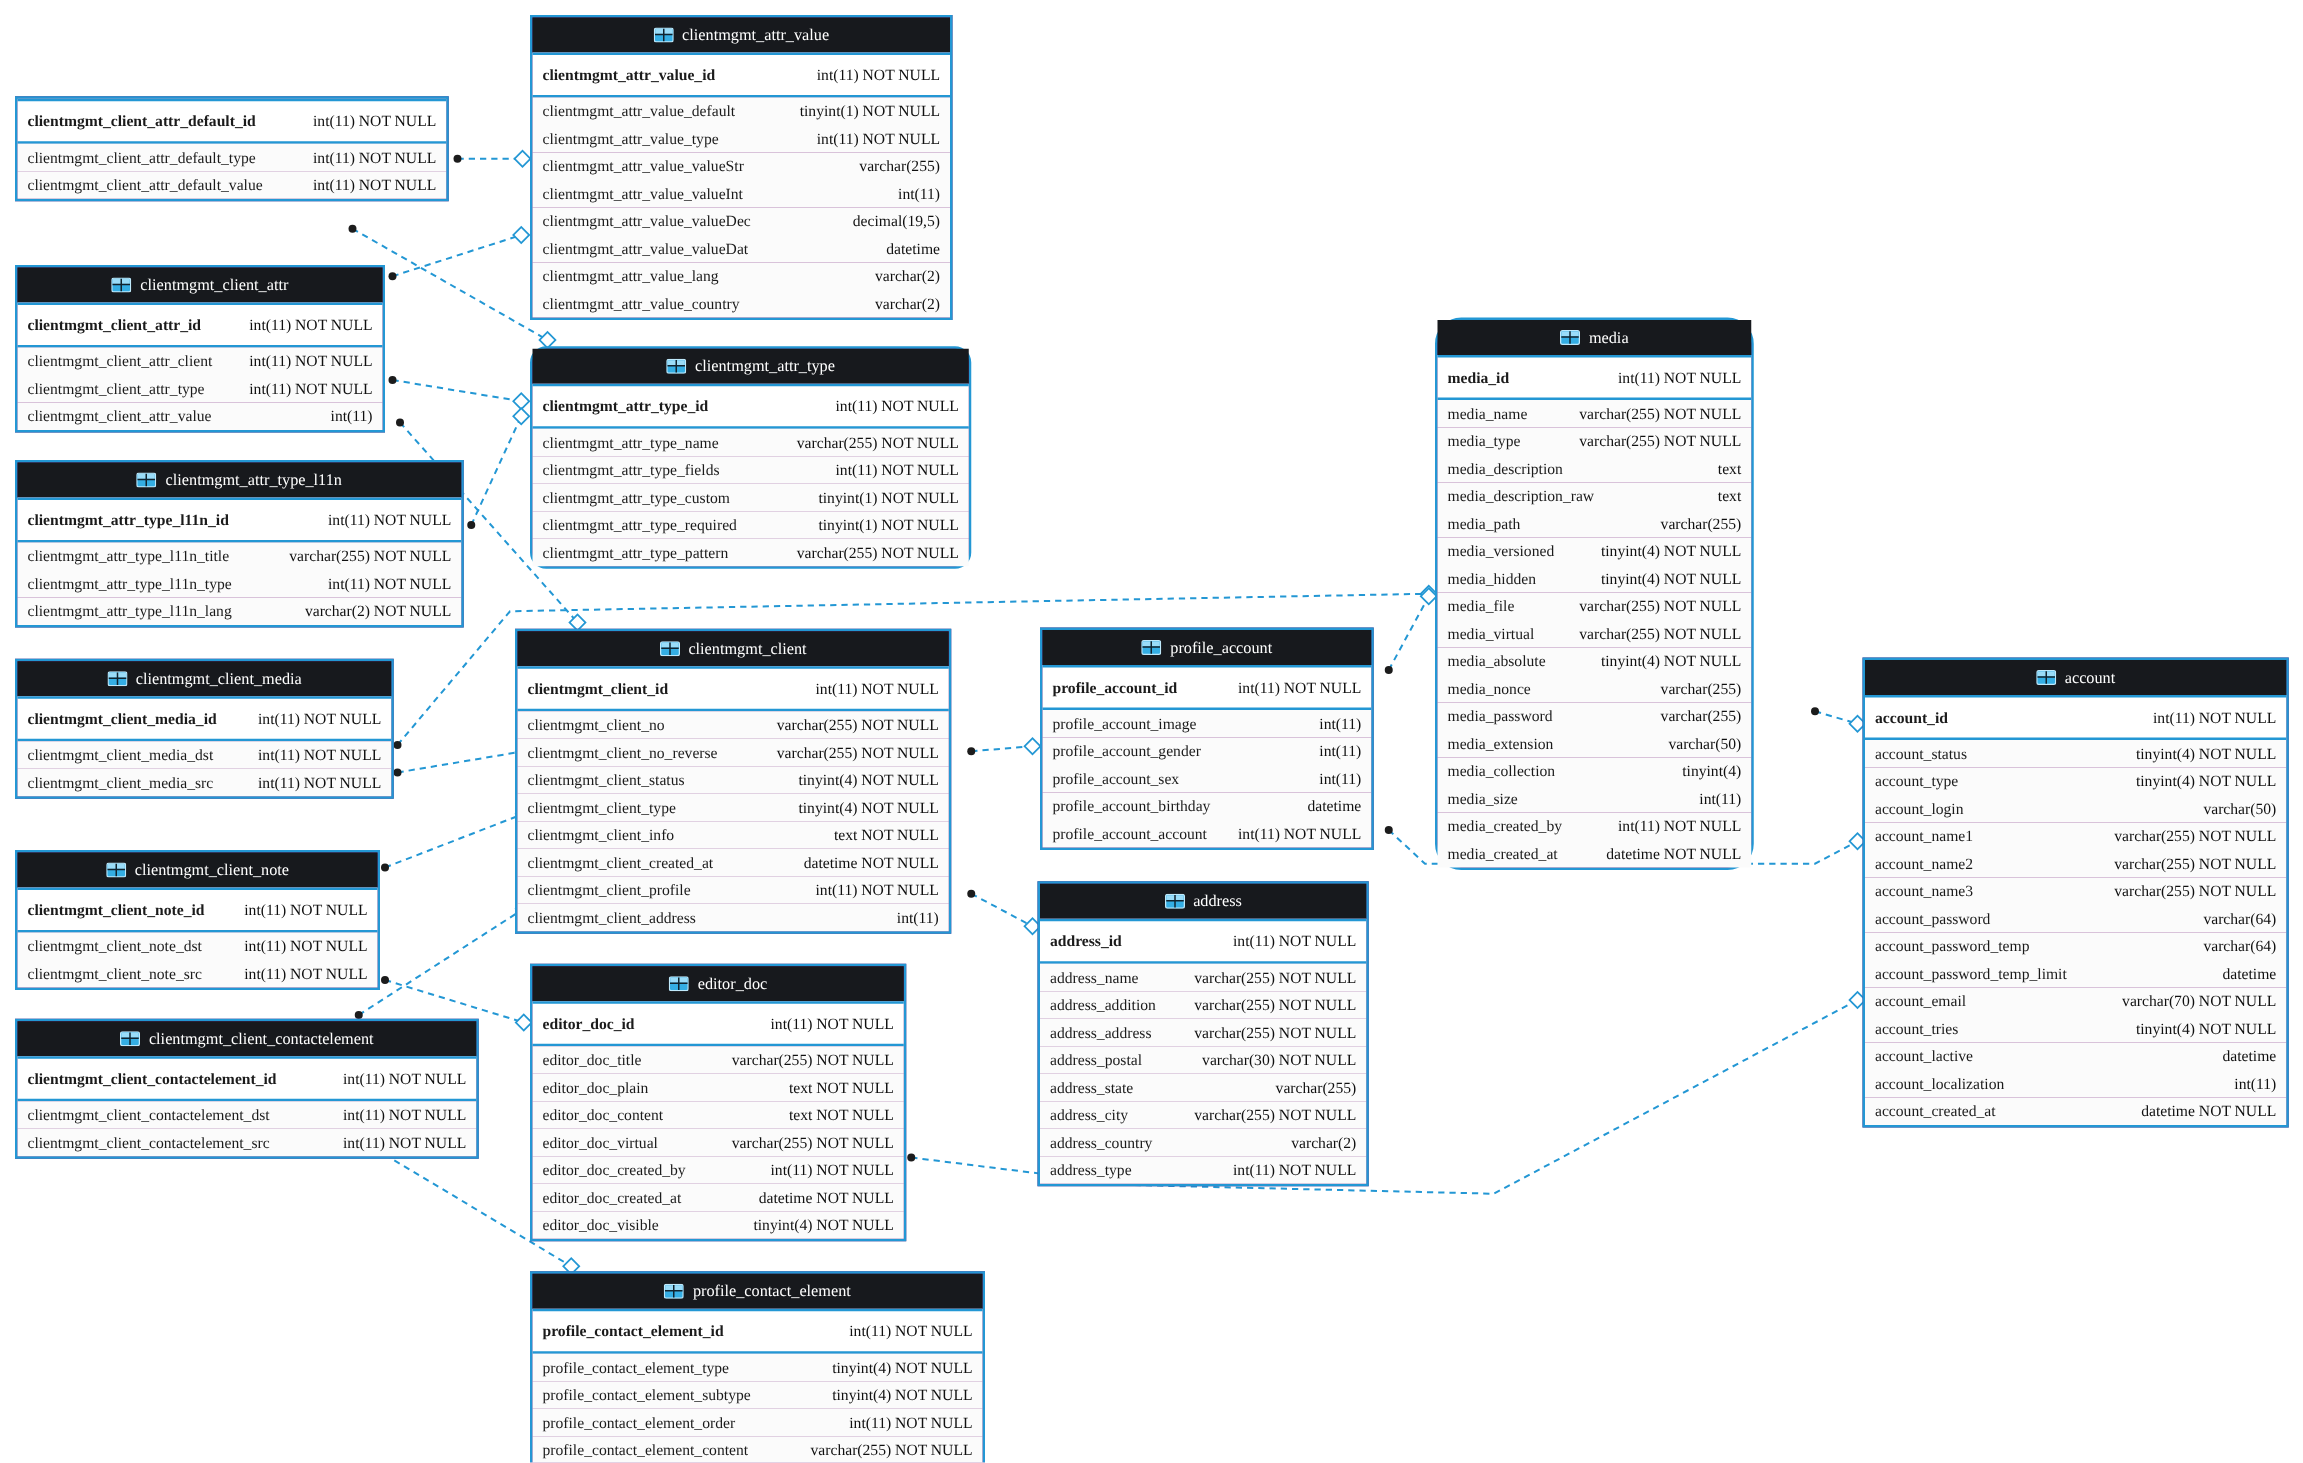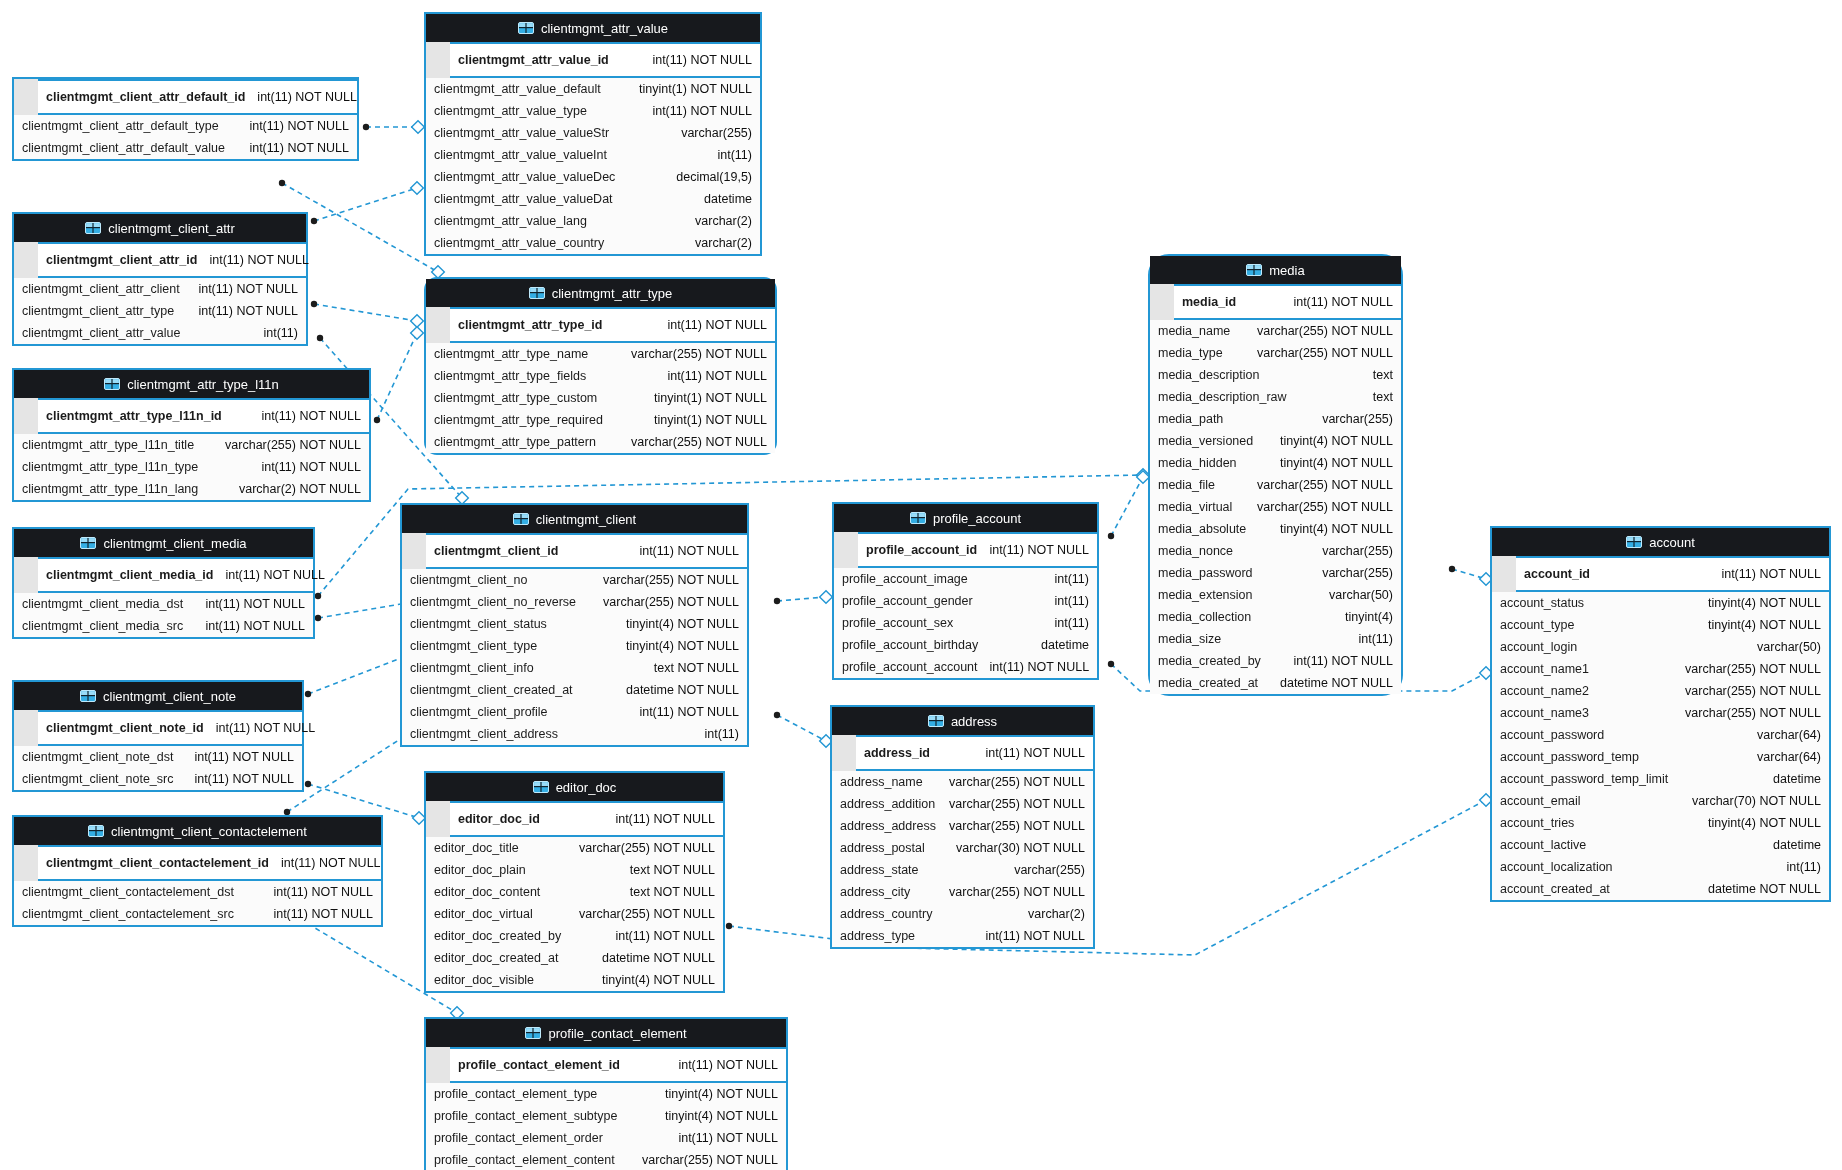--- a/index.html
+++ b/index.html
@@ -3,27 +3,27 @@
 <meta charset="utf-8">
 <style>
   * { box-sizing: border-box; }
   html,body { margin:0; padding:0; background:#ffffff; }
   body { font-family:"Liberation Sans", sans-serif; }
   #canvas { position:relative; width:1842px; height:1170px; background:#ffffff; overflow:hidden; }
   #wires { position:absolute; left:0; top:0; width:1842px; height:1170px; }
   .wire { fill:none; stroke:#2397d4; stroke-width:1.6; stroke-dasharray:5 4; }
   .wire-dot { fill:#1c1c1c; stroke:none; }
   .wire-diamond { fill:#ffffff; stroke:#2397d4; stroke-width:1.4; }
-  .tbl { position:absolute; border:2px solid #2397d4; background:#e5e5e5; }
+  .tbl { position:absolute; border:2px solid #2397d4; background:#701a75;font-family:Liberation Serif, serif; }
   .tbl-header { height:28px; background:#17191d; color:#ffffff; display:flex; align-items:center;
                 justify-content:center; gap:7px; font-size:13px; white-space:nowrap; }
   .tbl-icon { width:16px; height:12px; flex:0 0 auto; }
   .tbl-pk { height:28px; background:#ffffff; border-top:2px solid #2397d4; border-bottom:2px solid #2397d4;
             display:flex; align-items:center; justify-content:space-between; padding:16px 8px;
-            font-size:12.5px; font-weight:bold; white-space:nowrap; color:#101010;margin-left:24px; }
+            font-size:12.5px; font-weight:bold; white-space:nowrap; color:#101010; }
   .tbl-pk .ftype { font-weight:normal; }
   .tbl-row { height:22px; display:flex; align-items:center; justify-content:space-between;
              padding:0 8px; font-size:12.5px; background:#fbfbfb; white-space:nowrap; }
   .fname { color:#1b1b1b; }
   .ftype { color:#101010; margin-left:12px; }
 </style>
 </head>
 <body>
 
 <div id="canvas">
@@ -295,21 +295,21 @@
       </div>
       <div class="tbl-row">
         <span class="fname">clientmgmt_attr_type_required</span>
         <span class="ftype">tinyint(1) NOT NULL</span>
       </div>
       <div class="tbl-row">
         <span class="fname">clientmgmt_attr_type_pattern</span>
         <span class="ftype">varchar(255) NOT NULL</span>
       </div>
     </div>
-    <div class="tbl" style="left: 400px; top: 503px; width: 349px;">
+    <div class="tbl" style="left: 412px; top: 503px; width: 349px;">
       <div class="tbl-header">
         <svg class="tbl-icon" viewBox="0 0 16 12">
           <rect x="0.5" y="0.5" width="15" height="11" rx="1.5" fill="#34aee4" stroke="#bfe9fb" stroke-width="1"></rect>
           <rect x="1.2" y="1.2" width="13.6" height="3.9" fill="#9adcf8"></rect>
           <line x1="8" y1="1" x2="8" y2="11" stroke="#10232e" stroke-width="1.2"></line>
           <line x1="1" y1="5.6" x2="15" y2="5.6" stroke="#10232e" stroke-width="1.2"></line>
         </svg>
         <span>clientmgmt_client</span>
       </div>
       <div class="tbl-pk">

